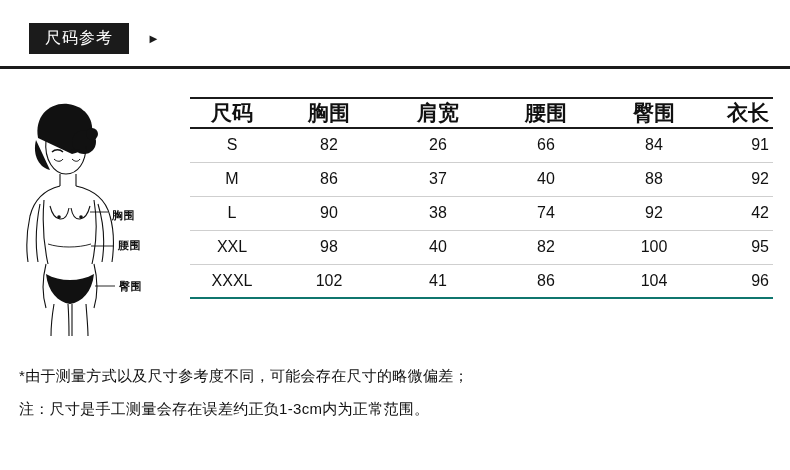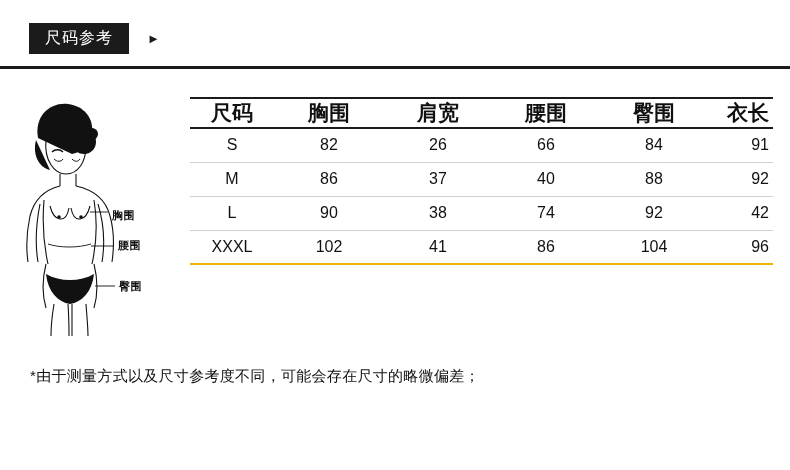--- a/index.html
+++ b/index.html
@@ -85,36 +85,36 @@
     vertical-align: middle;
     border-bottom: 1px solid #cfcfcf;
   }
   table.size-table thead th {
     font-weight: bold;
     font-size: 21px;
     border-bottom: 2px solid #1b1b1b;
     border-top: 2px solid #1b1b1b;
     height: 20px;
   }
-  table.size-table tbody tr:last-child td { border-bottom: 2px solid #eab308; }
+  table.size-table tbody tr:last-child td { border-bottom: 2px solid #0f766e; }
   table.size-table col.c0 { width: 84px; }
   table.size-table col.c1 { width: 110px; }
   table.size-table col.c2 { width: 108px; }
   table.size-table col.c3 { width: 108px; }
   table.size-table col.c4 { width: 108px; }
   table.size-table col.c5 { width: 65px; }
   table.size-table td.first-col,
   table.size-table th.first-col { text-align: center; }
   table.size-table th.last-col,
   table.size-table td.last-col { text-align: right; padding-right: 4px; }
 
   
   .notes {
     position: absolute;
-    left: 30px;
+    left: 19px;
     top: 366px;
     width: 740px;
   }
   .note-line {
     font-size: 15px;
     color: #111111;
     line-height: 1.3;
     margin-bottom: 13px;
     letter-spacing: 0.3px;
     white-space: nowrap;
@@ -222,26 +222,35 @@
       </tr>
       <tr>
         <td class="first-col">L</td>
         <td>90</td>
         <td>38</td>
         <td>74</td>
         <td>92</td>
         <td class="last-col">42</td>
       </tr>
       <tr>
+        <td class="first-col">XXL</td>
+        <td>98</td>
+        <td>40</td>
+        <td>82</td>
+        <td>100</td>
+        <td class="last-col">95</td>
+      </tr>
+      <tr>
         <td class="first-col">XXXL</td>
         <td>102</td>
         <td>41</td>
         <td>86</td>
         <td>104</td>
         <td class="last-col">96</td>
       </tr>
     </tbody>
   </table>
 </div>
 
 <div class="notes">
   <div class="note-line">*由于测量方式以及尺寸参考度不同，可能会存在尺寸的略微偏差；</div>
+  <div class="note-line">注：尺寸是手工测量会存在误差约正负1-3cm内为正常范围。</div>
 </div>
 
 </body></html>

